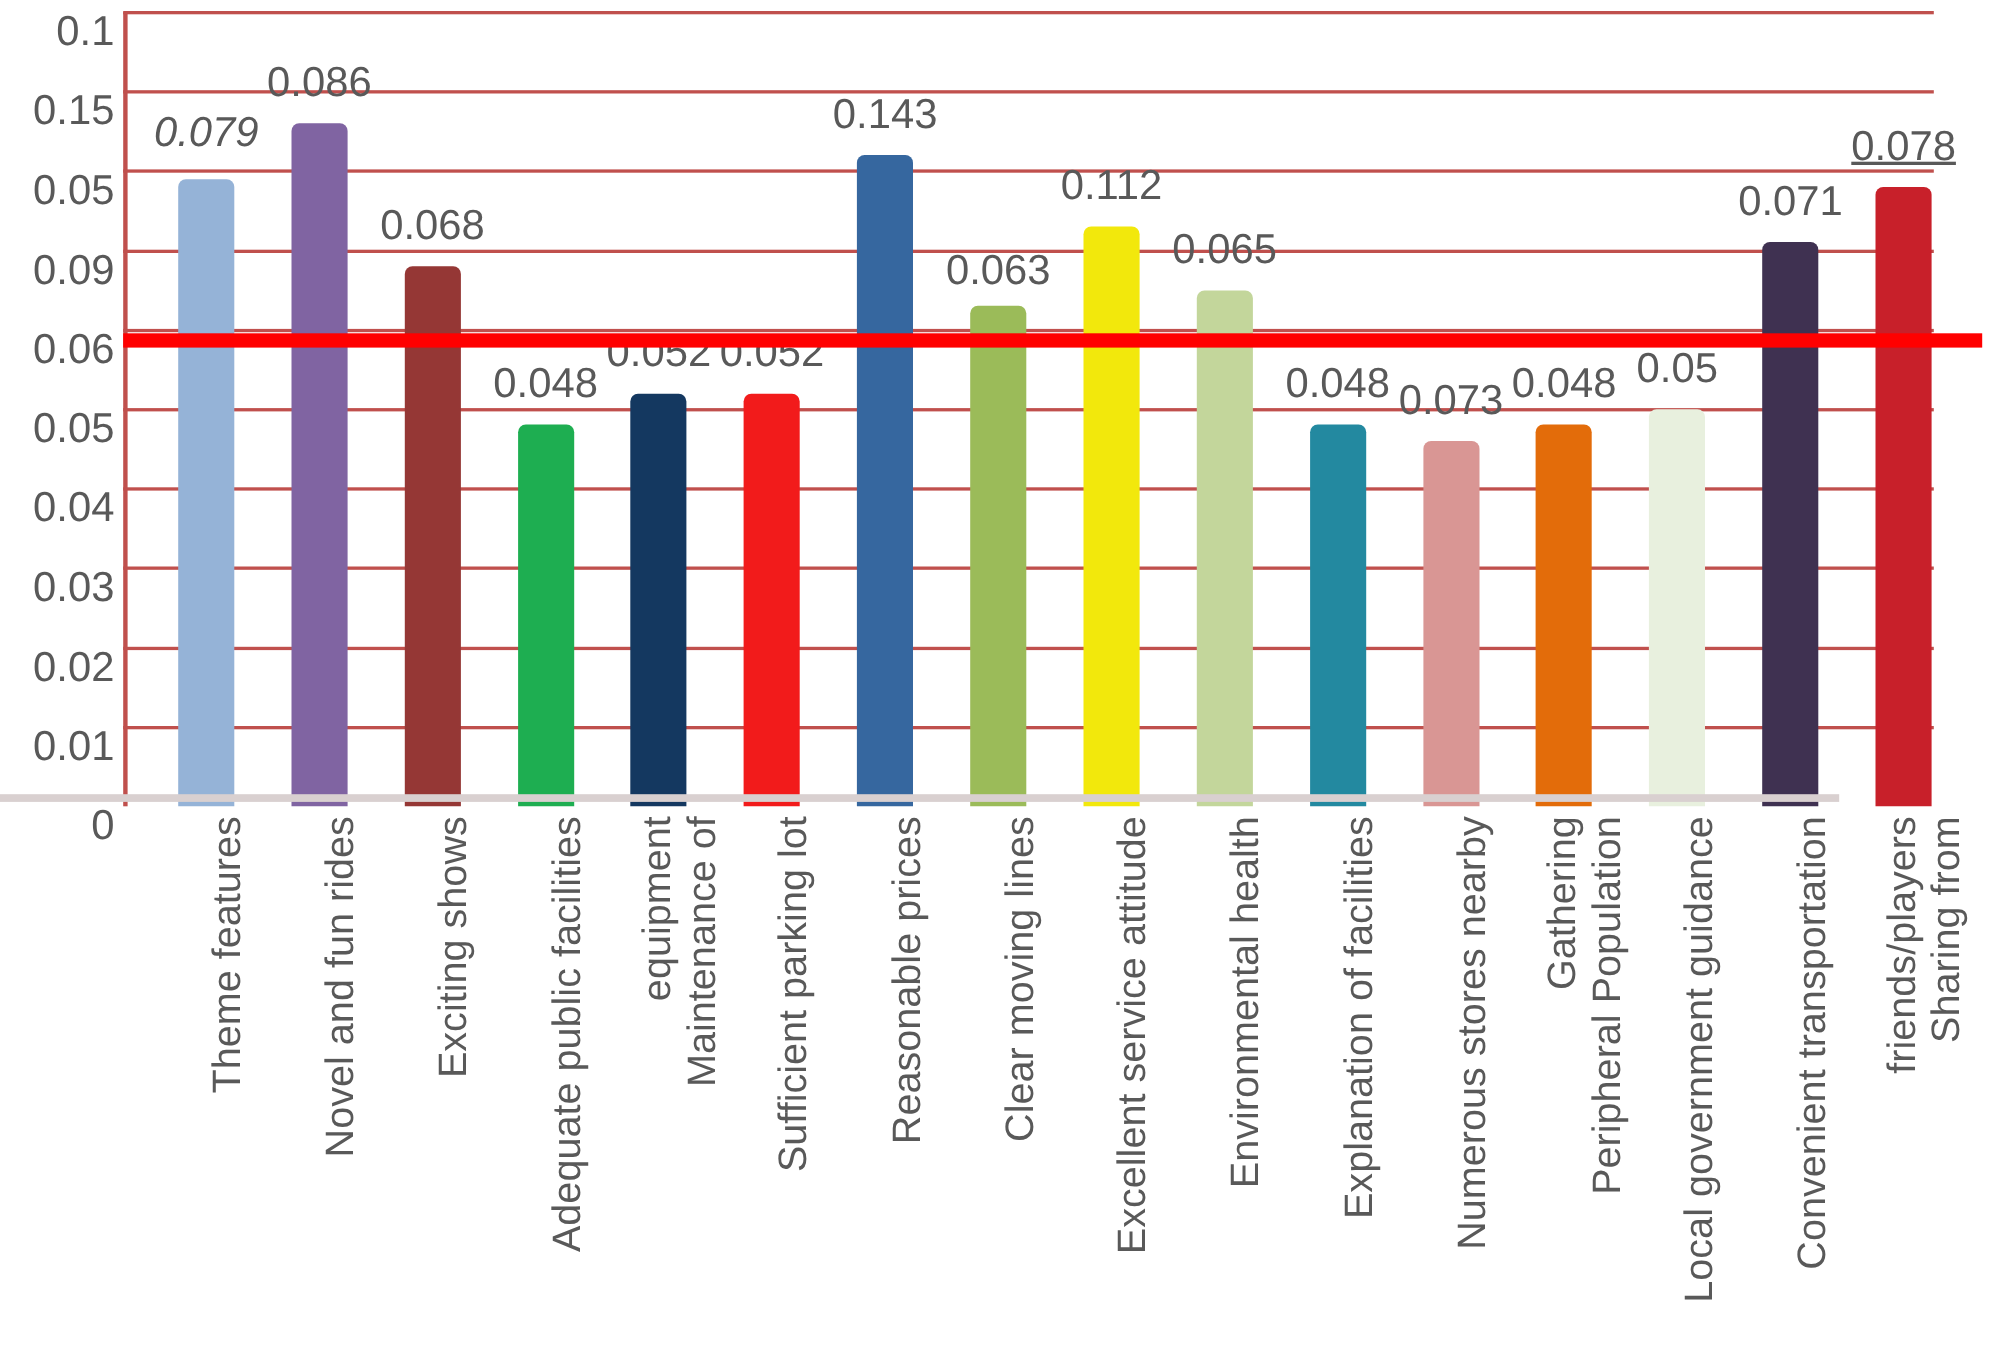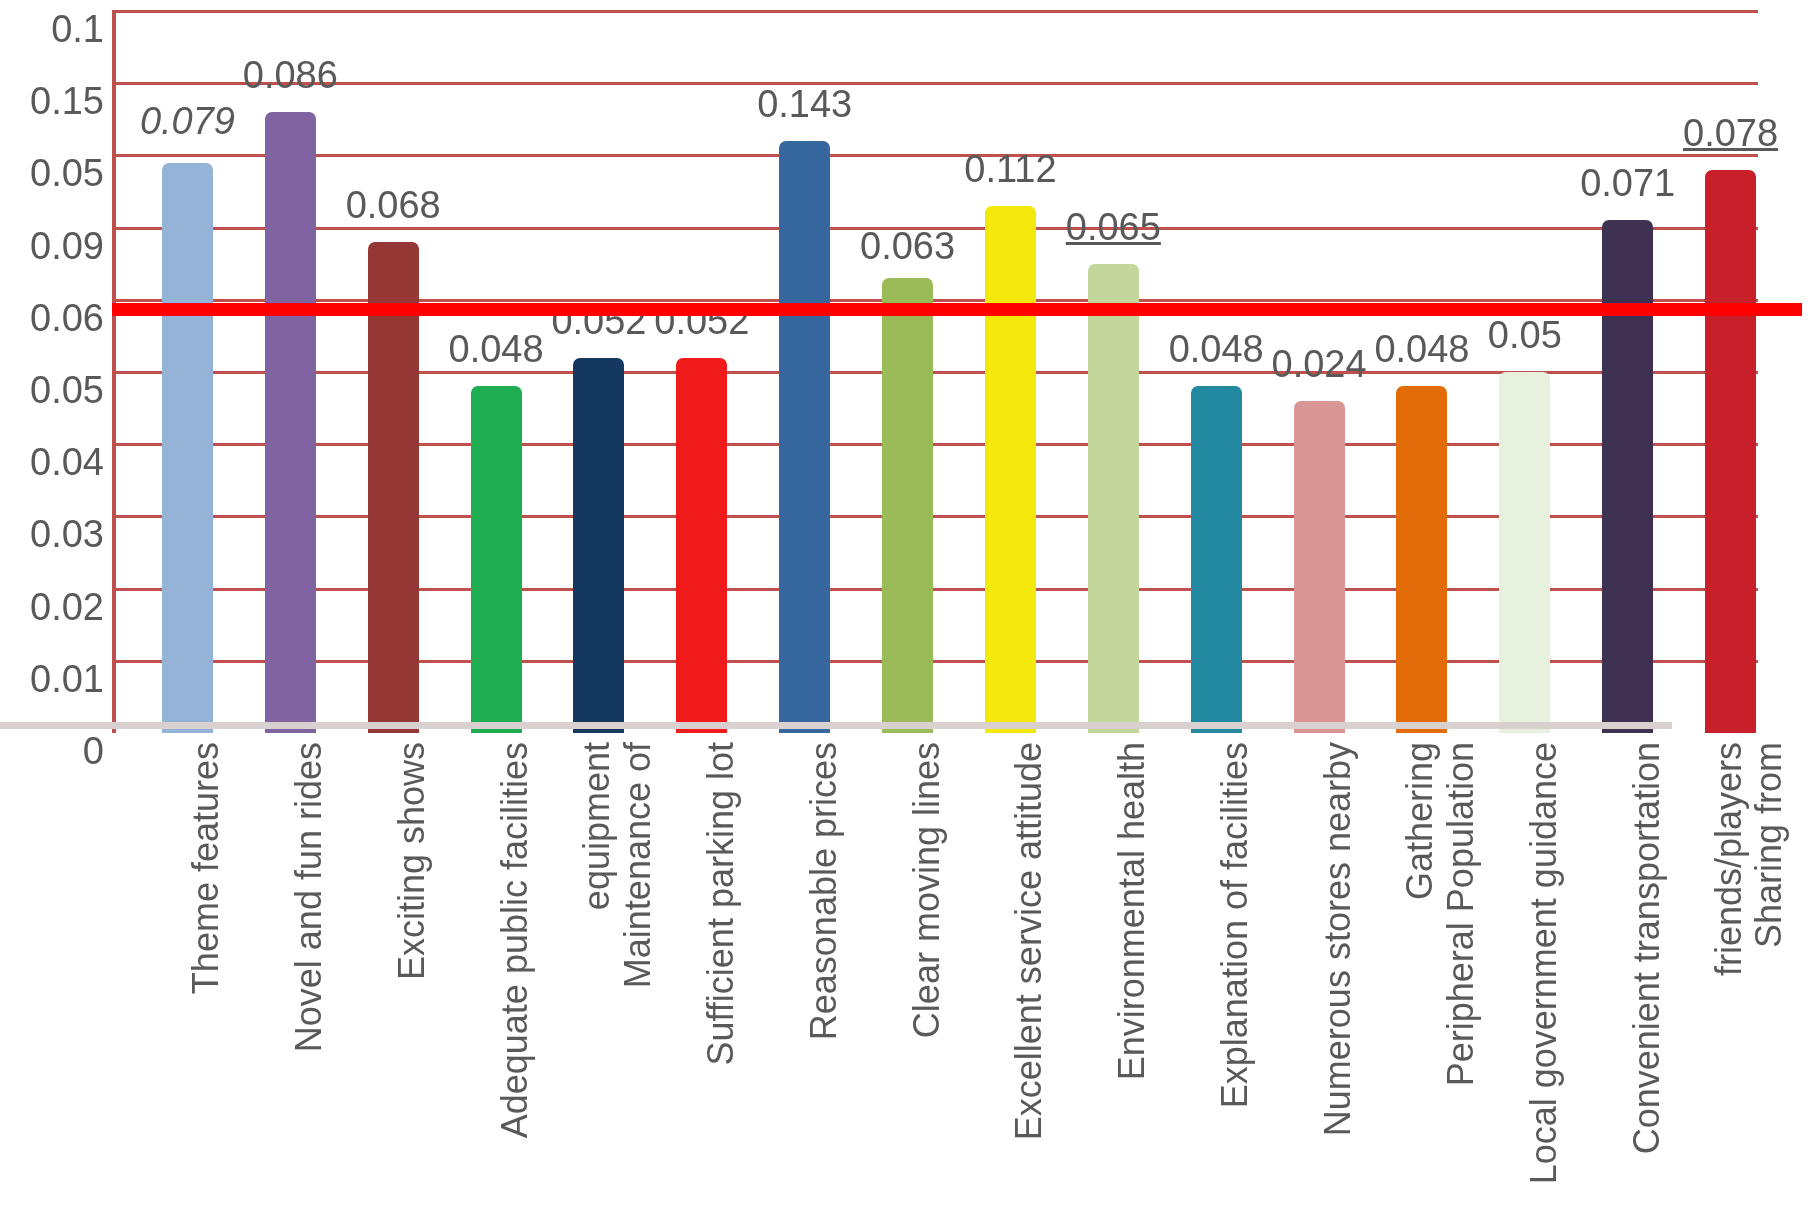--- a/index.html
+++ b/index.html
@@ -172,25 +172,25 @@
       <div class="data-label" style="left: 486.938px; top: 290.56px;">0.052</div>
       <div class="bar" title="Sufficient parking lot: 0.052" style="left: 564.312px; width: 51px; height: 375.44px; background: rgb(242, 27, 27);"></div>
       <div class="data-label" style="left: 589.812px; top: 290.56px;">0.052</div>
       <div class="bar" title="Reasonable prices: 0.082" style="left: 667.188px; width: 51px; height: 592.04px; background: rgb(54, 103, 159);"></div>
       <div class="data-label" style="left: 692.688px; top: 73.96px;">0.143</div>
       <div class="bar" title="Clear moving lines: 0.063" style="left: 770.062px; width: 51px; height: 454.86px; background: rgb(155, 187, 89);"></div>
       <div class="data-label" style="left: 795.562px; top: 216px;">0.063</div>
       <div class="bar" title="Excellent service attitude: 0.073" style="left: 872.938px; width: 51px; height: 527.06px; background: rgb(242, 232, 12);"></div>
       <div class="data-label" style="left: 898.438px; top: 138.94px;">0.112</div>
       <div class="bar" title="Environmental health: 0.065" style="left: 975.812px; width: 51px; height: 469.3px; background: rgb(195, 214, 155);"></div>
-      <div class="data-label" style="left: 1001.31px; top: 196.7px; text-decoration: underline;">0.065</div>
+      <div class="data-label" style="left: 1001.31px; top: 196.7px;">0.065</div>
       <div class="bar" title="Explanation of facilities: 0.048" style="left: 1078.69px; width: 51px; height: 346.56px; background: rgb(35, 137, 160);"></div>
       <div class="data-label" style="left: 1104.19px; top: 319.44px;">0.048</div>
       <div class="bar" title="Numerous stores nearby: 0.046" style="left: 1181.56px; width: 51px; height: 332.12px; background: rgb(217, 150, 148);"></div>
-      <div class="data-label" style="left: 1207.06px; top: 333.88px;">0.024</div>
+      <div class="data-label" style="left: 1207.06px; top: 333.88px;">0.073</div>
       <div class="bar" title="Peripheral Population Gathering: 0.048" style="left: 1284.44px; width: 51px; height: 346.56px; background: rgb(227, 108, 10);"></div>
       <div class="data-label" style="left: 1309.94px; top: 319.44px;">0.048</div>
       <div class="bar" title="Local government guidance: 0.05" style="left: 1387.31px; width: 51px; height: 361px; background: rgb(232, 240, 222);"></div>
       <div class="data-label" style="left: 1412.81px; top: 305px;">0.05</div>
       <div class="bar" title="Convenient transportation: 0.071" style="left: 1490.19px; width: 51px; height: 512.62px; background: rgb(63, 49, 81);"></div>
       <div class="data-label" style="left: 1515.69px; top: 153.38px;">0.071</div>
       <div class="bar" title="Sharing from friends/players: 0.078" style="left: 1593.06px; width: 51px; height: 563.16px; background: rgb(200, 32, 42);"></div>
       <div class="data-label" style="left: 1618.56px; top: 102.84px; text-decoration: underline;">0.078</div>
     </div>
 

